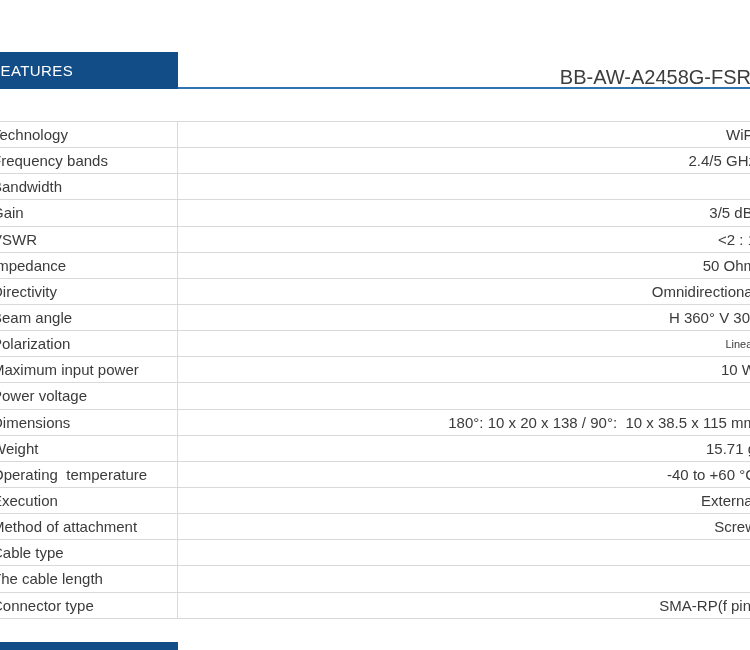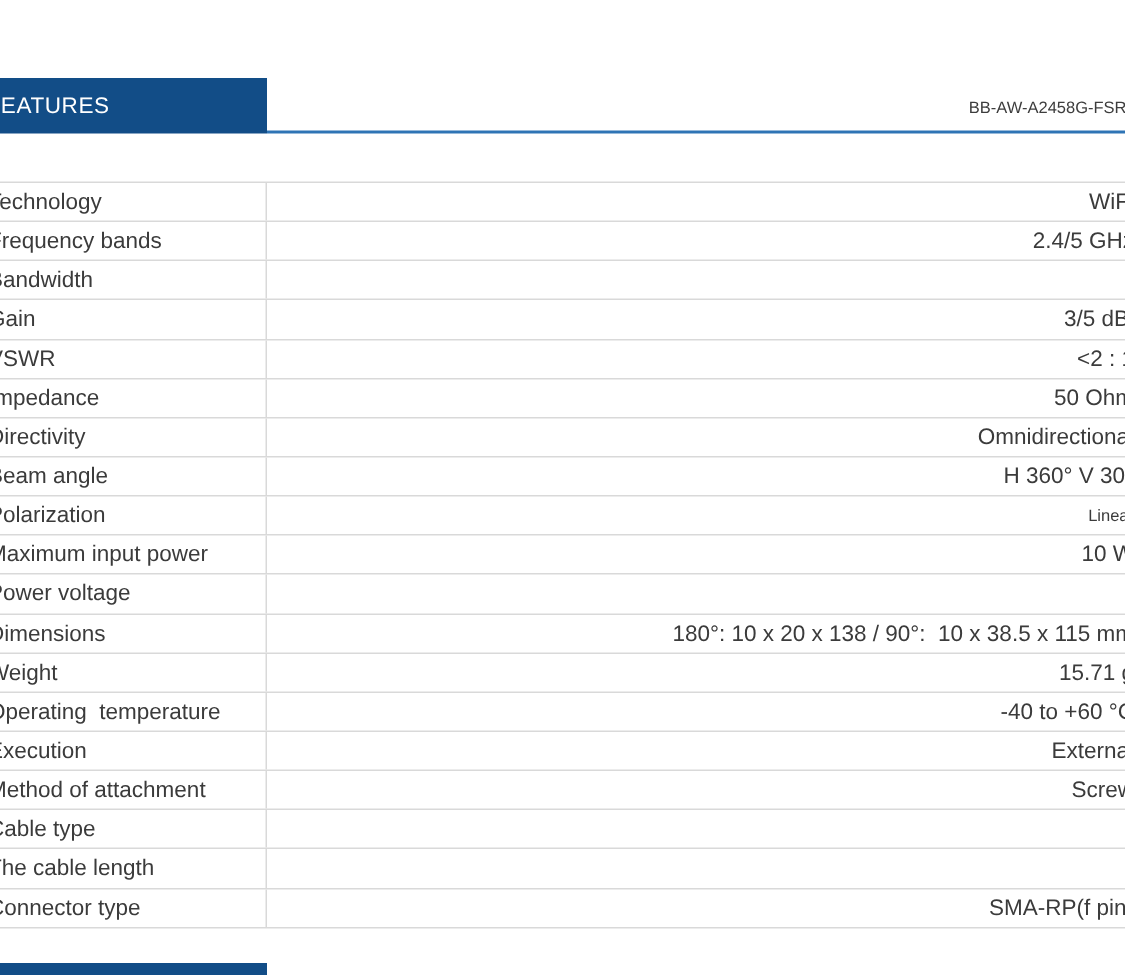--- a/index.html
+++ b/index.html
@@ -49,21 +49,21 @@
     height: 2px;
     background: var(--rule-blue, #2e74b5);
   }
   
   .doc-title {
     position: absolute;
     left: 0;
     top: 66px;
     width: 751px;
     text-align: right;
-    font-size: 11px;
+    font-size: 20px;
     color: #3d3d3d;
     white-space: pre;
   }
   
   .spec-table {
     position: absolute;
     left: -8px;
     top: 121px;
     width: 766px;
     border-top: 1px solid var(--grid-gray, #d9d9d9);

